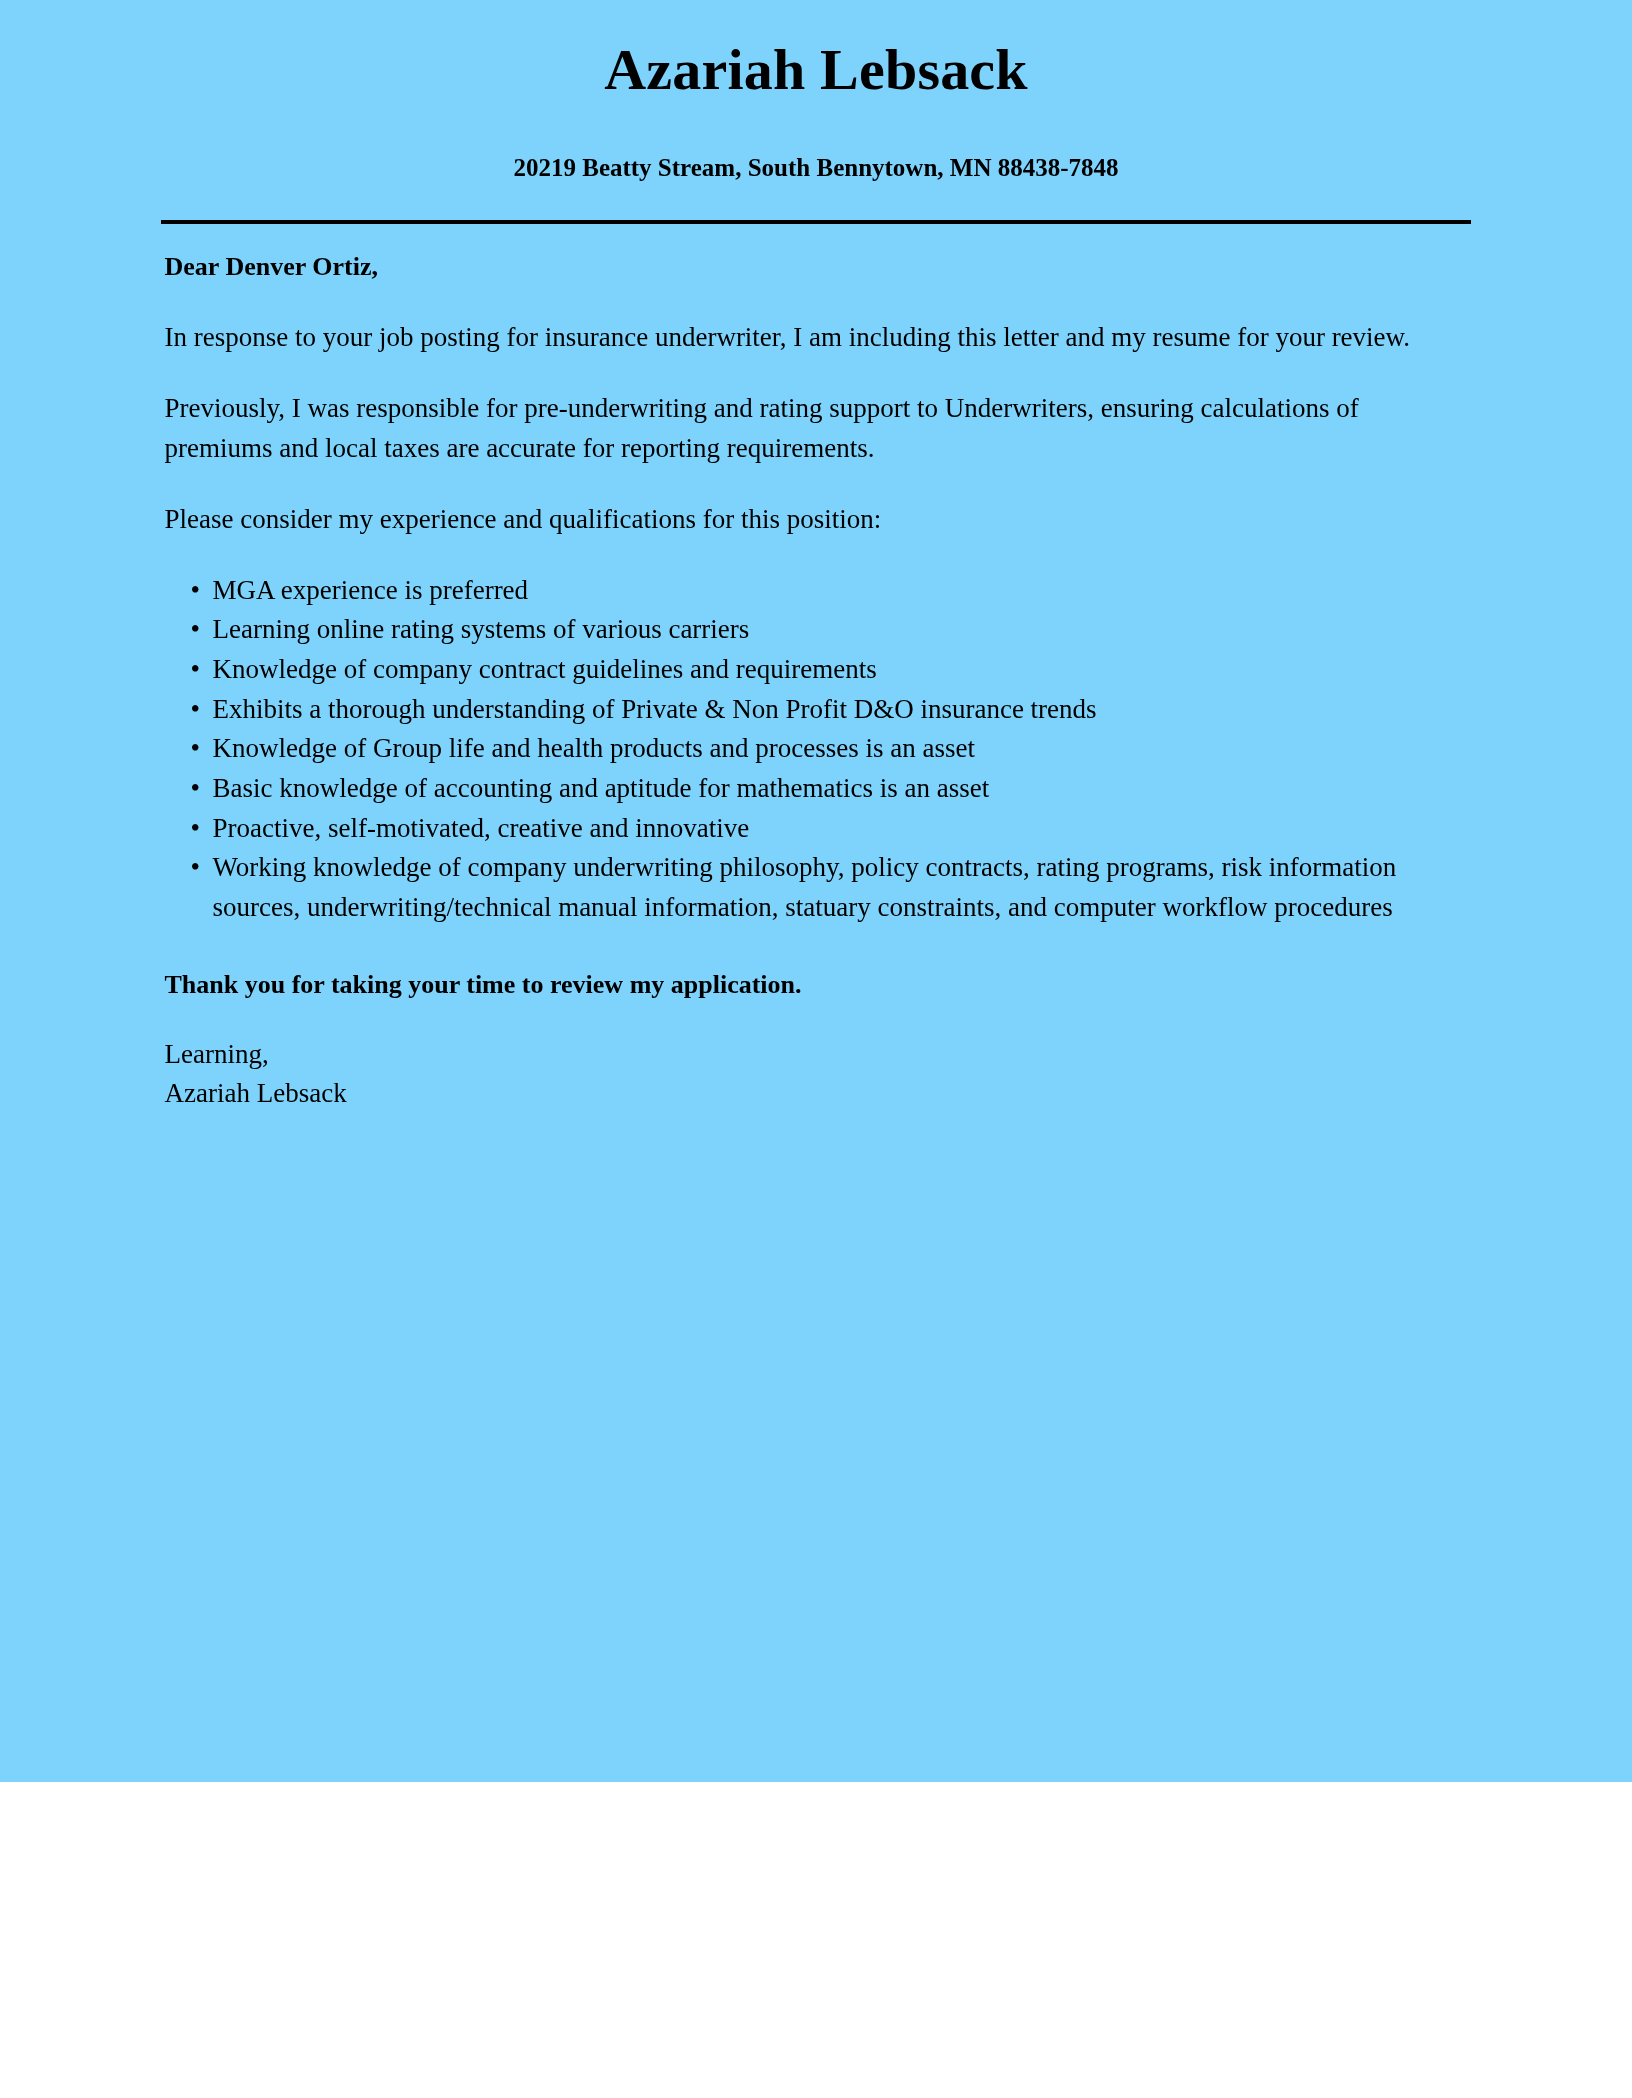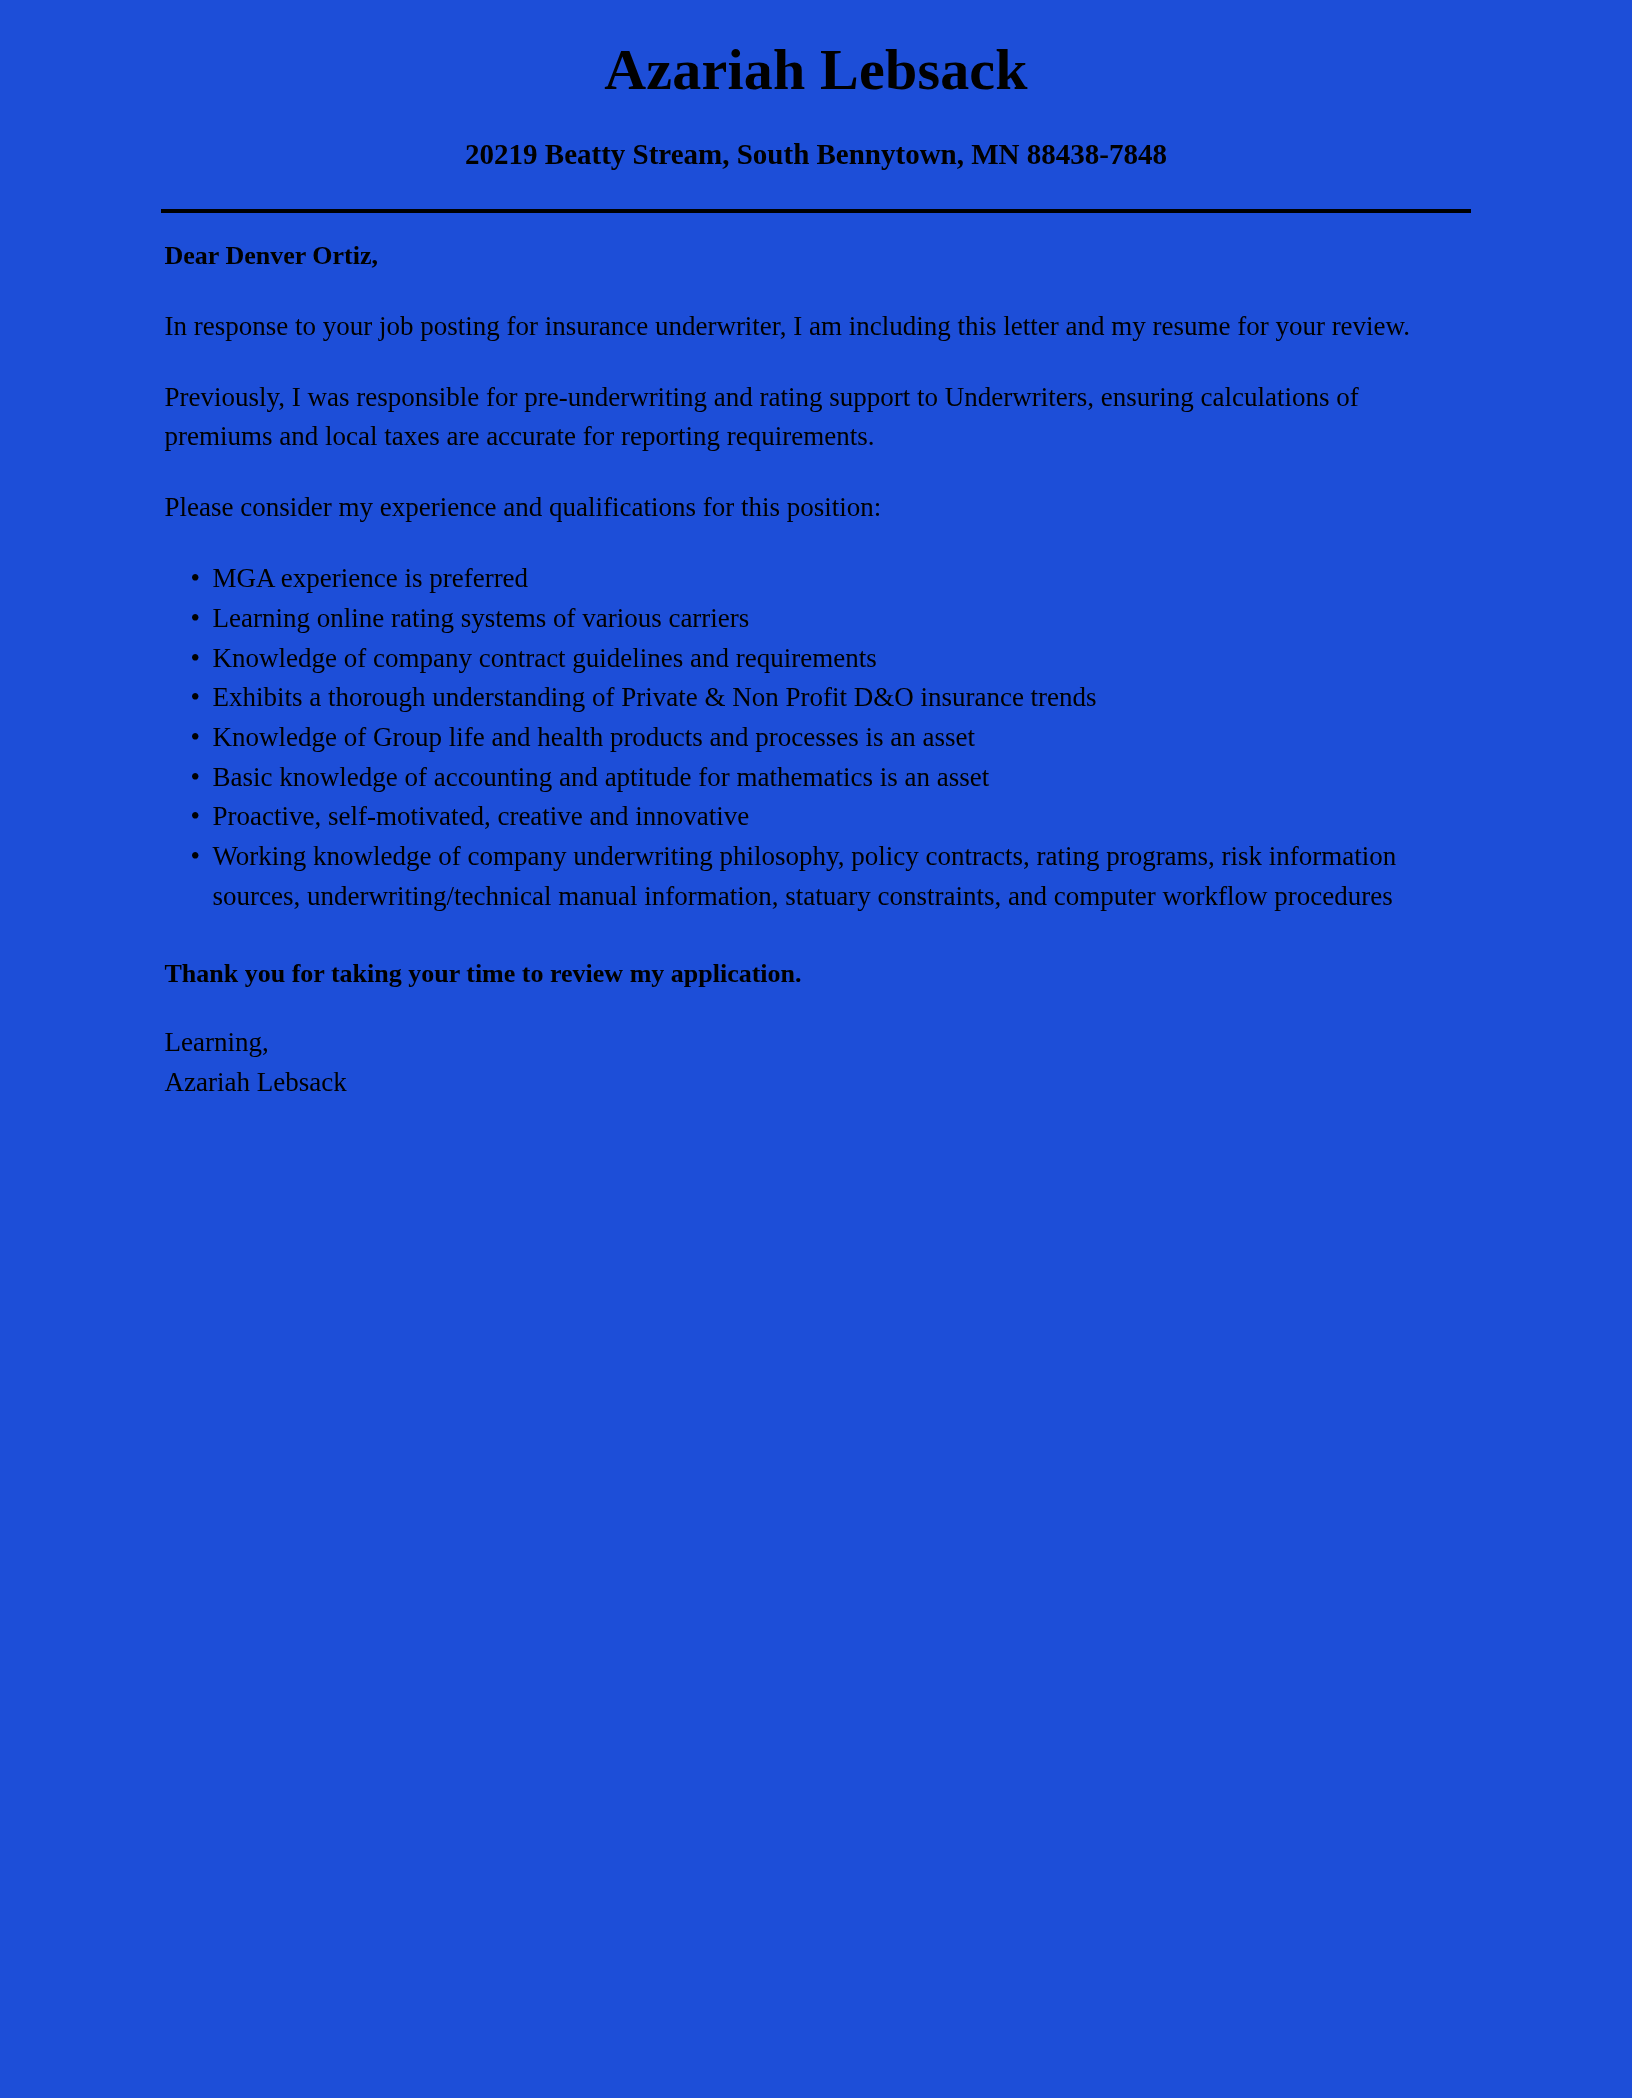--- a/index.html
+++ b/index.html
@@ -10,44 +10,44 @@
   body {
     width: 1632px;
     height: 2098px;
     font-family: "Liberation Serif", "DejaVu Serif", serif;
     color: #000000;
     -webkit-font-smoothing: antialiased;
   }
   .page {
     position: relative;
     width: 1632px;
-    height: 2098px;
-    background: #1d4ed8;
+    height: 1782px;
+    background: #7dd3fc;
     box-sizing: border-box;
     overflow: hidden;
   }
 
   
   .letterhead {
     padding-top: 38px;
   }
   .applicant-name {
     font-size: 58px;
     font-weight: bold;
     text-align: center;
     line-height: 1.12;
     letter-spacing: 0.2px;
     margin: 0;
   }
   .applicant-address {
-    font-size: 29px;
+    font-size: 25px;
     font-weight: bold;
     text-align: center;
     line-height: 1.2;
-    margin: 0;
+    margin: 16px;
     padding-top: 34px;
   }
   .header-rule {
     width: 1310px;
     height: 4px;
     background: #000000;
     margin: 37px auto 0 auto;
   }
 
   

